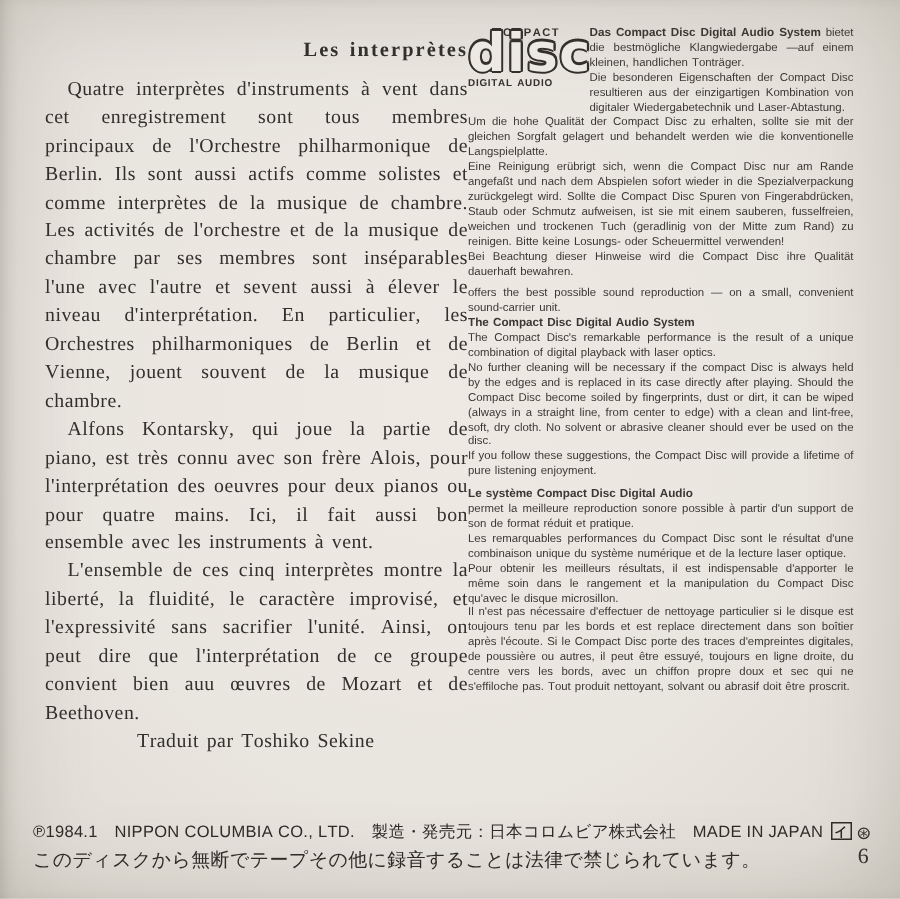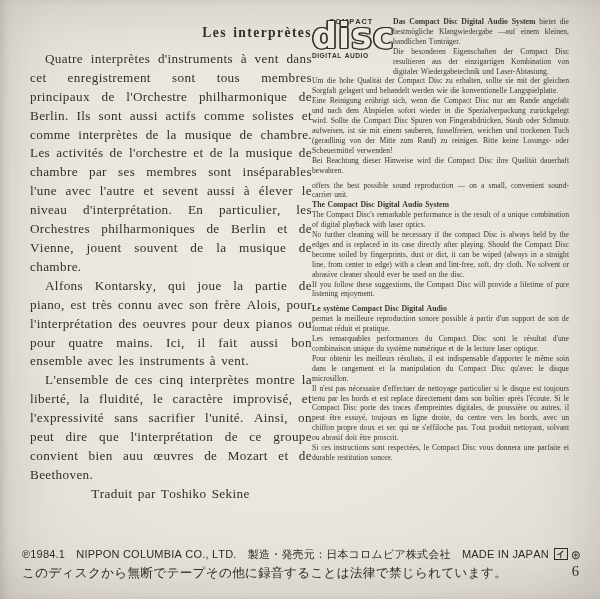--- a/index.html
+++ b/index.html
@@ -26,21 +26,21 @@
     padding-right:12px;margin-top:3px;text-indent:0;
   }
   .left-col .trans{text-align:center;padding-right:1px;text-indent:0;}
   
   .right-col{
     position:absolute;left:312px;top:17px;width:257px;
     font-family:"Liberation Sans", sans-serif;
     font-size:7.6px;line-height:9.9px;color:#3b3732;
     text-align:justify;word-spacing:0.6px;
   }
-  .right-col p{margin:0;font-family:Liberation Serif, serif;}
+  .right-col p{margin:0;}
   .sec{margin-bottom:5px;}
   .sec-title{font-weight:bold;font-size:7.8px;}
   
   .cd-logo{float:left;width:74px;height:52px;margin:1px 7px 0 0;color:#34302b;text-align:left;}
   .cd-compact{font-size:7.4px;font-weight:bold;letter-spacing:1px;margin-left:17px;line-height:8px;}
   .cd-disc{
     font-family:"DejaVu Sans", sans-serif;
     font-size:35px;font-weight:800;line-height:23px;letter-spacing:1px;
     color:#ece8e2;margin-top:-1px;
     text-shadow:-1.2px -1.2px 0 #34302b, 1.2px -1.2px 0 #34302b,
@@ -106,21 +106,20 @@
       <p>No further cleaning will be necessary if the compact Disc is always held by the edges and is replaced in its case directly after playing.  Should the Compact Disc become soiled by fingerprints, dust or dirt, it can be wiped (always in a straight line, from center to edge) with a clean and lint-free, soft, dry cloth.  No solvent or abrasive cleaner should ever be used on the disc.</p>
       <p>If you follow these suggestions, the Compact Disc will provide a lifetime of pure listening enjoyment.</p>
     </section>
 
     <section class="sec">
       <p><b class="sec-title">Le système Compact Disc Digital Audio</b></p>
       <p>permet la meilleure reproduction sonore possible à partir d'un support de son de format réduit et pratique.</p>
       <p>Les remarquables performances du Compact Disc sont le résultat d'une combinaison unique du système numérique et de la lecture laser optique.</p>
       <p>Pour obtenir les meilleurs résultats, il est indispensable d'apporter le même soin dans le rangement et la manipulation du Compact Disc qu'avec le disque microsillon.</p>
       <p>Il n'est pas nécessaire d'effectuer de nettoyage particulier si le disque est toujours tenu par les bords et est replace directement dans son boîtier après l'écoute.  Si le Compact Disc porte des traces d'empreintes digitales, de poussière ou autres, il peut être essuyé, toujours en ligne droite, du centre vers les bords, avec un chiffon propre doux et sec qui ne s'effiloche pas.   Tout produit nettoyant, solvant ou abrasif doit être proscrit.</p>
-      <p>Si ces instructions sont respectées, le Compact Disc vous donnera une parfaite et durable restitution sonore.</p>
     </section>
 
   </div>
 
   <div class="footer-line1">
     <span>℗1984.1　NIPPON COLUMBIA CO., LTD.　製造・発売元：日本コロムビア株式会社　MADE IN JAPAN</span><span class="mark-box">イ</span><span class="mark-circle">⊛</span>
   </div>
   <div class="footer-line2">このディスクから無断でテープその他に録音することは法律で禁じられています。</div>
   <div class="page-num">6</div>
 

